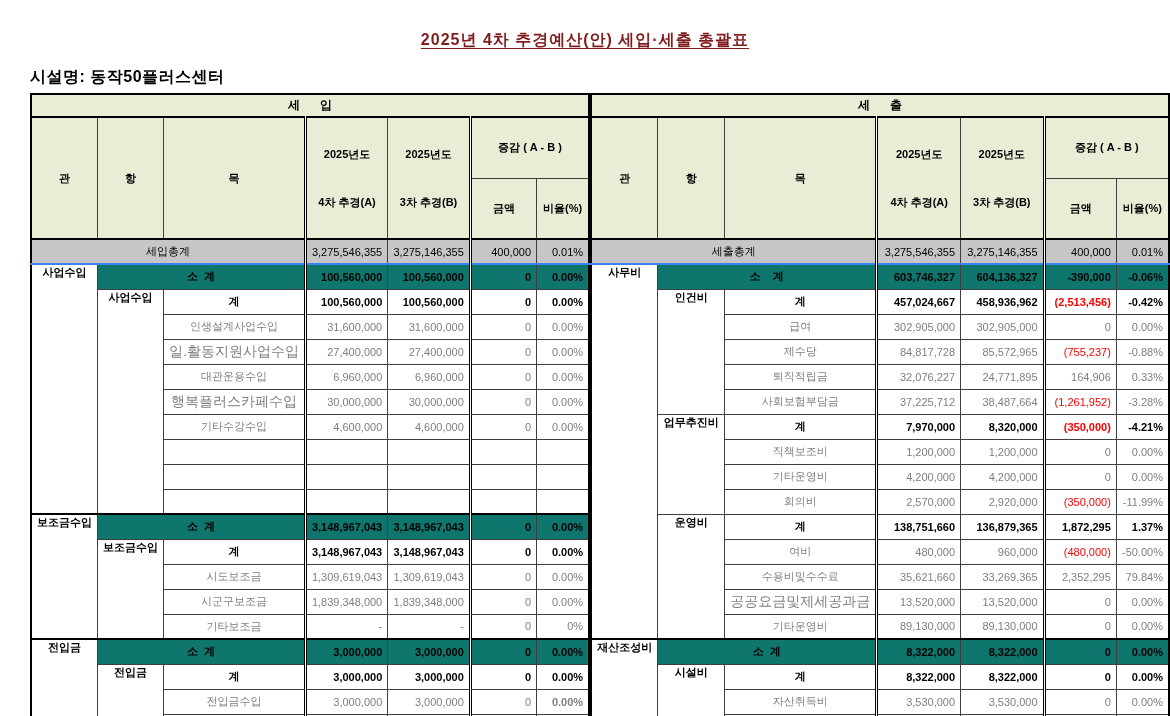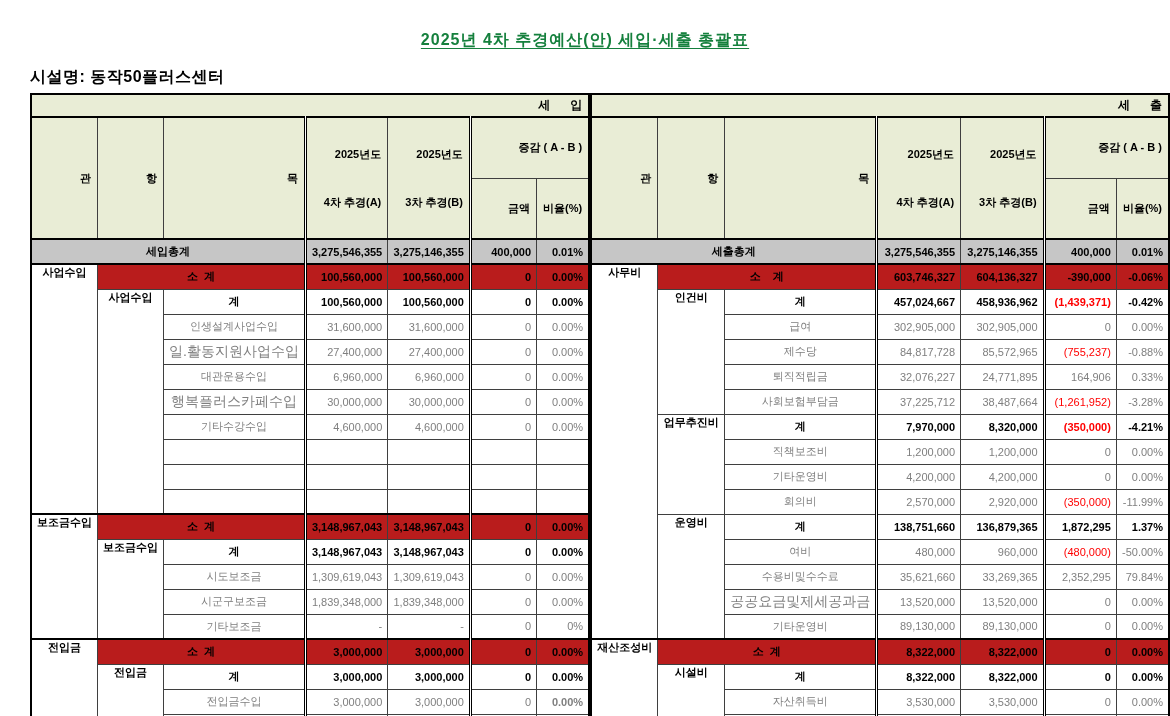--- a/index.html
+++ b/index.html
@@ -4,42 +4,42 @@
 <style>
   html,body { margin:0; padding:0; }
   body {
     width:1170px; height:716px; background:#ffffff;
     font-family:"Liberation Sans","DejaVu Sans",sans-serif;
     color:#000;
   }
   .title {
     margin-top:30px; text-align:center;
     font-size:16px; font-weight:bold; letter-spacing:1px;
-    color:#15803d; text-decoration:underline; text-underline-offset:3px;
+    color:#7f1d1d; text-decoration:underline; text-underline-offset:3px;
   }
   .facility {
     margin:16px 0 5px 30px;
     font-size:16px; font-weight:bold; letter-spacing:0.5px;
   }
   .tables { display:flex; margin-left:30px; align-items:flex-start; }
   table { border-collapse:collapse; table-layout:fixed; border:2px solid #000; }
   th, td {
     border:1px solid #3f3f3f; box-sizing:border-box;
     font-size:11px; height:25px; padding:0 5px;
     overflow:hidden; white-space:pre; vertical-align:middle;
   }
-  thead th { background:#e9edd6; font-weight:bold; text-align:right; padding:0 6px; }
+  thead th { background:#e9edd6; font-weight:bold; text-align:center; padding:0 6px; }
   tr.band th { height:23px; font-size:12px; border-bottom:2px solid #000; }
   tr.h1 th { height:26px; }
   tr.h2 th { height:26px; border-bottom:2px solid #000; }
   th.two-line div { line-height:24px; }
   td.lab { text-align:center; }
   td.num { text-align:right; }
-  tr.total td { background:#c6c6c6; font-weight:bold; border-top:2px solid #000; border-bottom:2px solid #000000; }
-  tr.subtotal td { background:#b91c1c; font-weight:bold; }
+  tr.total td { background:#c6c6c6; font-weight:normal; border-top:2px solid #000; border-bottom:2px solid #3b82f6; }
+  tr.subtotal td { background:#0f766e; font-weight:bold; }
   tr.sum td { font-weight:bold; }
   tr.detail td { color:#7f7f7f; }
   tr.sect td { border-top:2px solid #000; }
   td.gwan, td.hang {
     background:#ffffff !important; color:#000; font-weight:bold;
     text-align:center; vertical-align:top; padding-top:0;
   }
   td.small { font-size:14px; }
   .bl-med { border-left:3px double #000; }
   tr.detail td.red { color:#ff0000; }
@@ -284,21 +284,21 @@
           <td class="num bl-med">603,746,327</td>
           <td class="num">604,136,327</td>
           <td class="num bl-med">-390,000</td>
           <td class="num">-0.06%</td>
         </tr>
         <tr class="sum">
           <td class="hang" rowspan="5">인건비</td>
           <td class="lab">계</td>
           <td class="num bl-med">457,024,667</td>
           <td class="num">458,936,962</td>
-          <td class="num bl-med red">(1,439,371)</td>
+          <td class="num bl-med red">(2,513,456)</td>
           <td class="num">-0.42%</td>
         </tr>
         <tr class="detail">
           <td class="lab">급여</td>
           <td class="num bl-med">302,905,000</td>
           <td class="num">302,905,000</td>
           <td class="num bl-med">0</td>
           <td class="num">0.00%</td>
         </tr>
         <tr class="detail">

